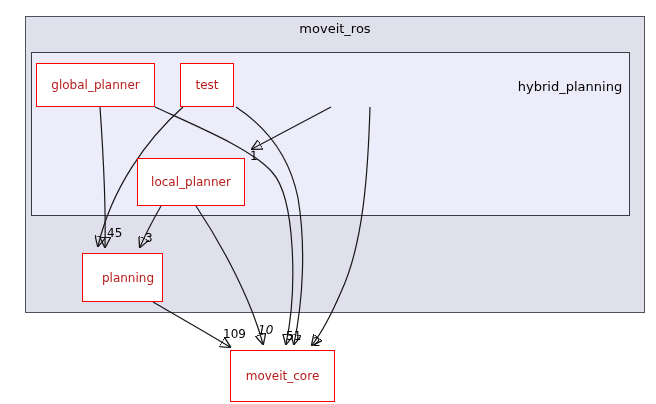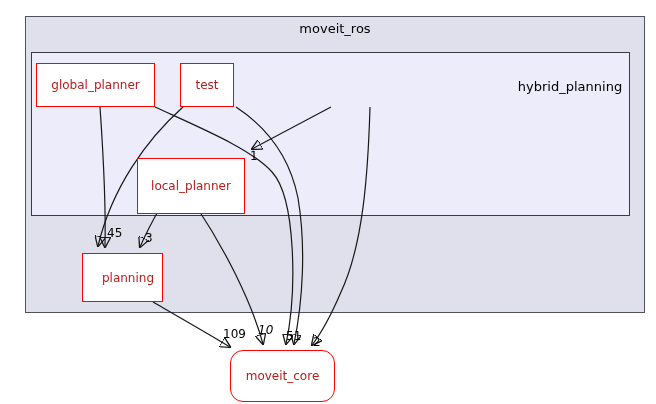--- a/index.html
+++ b/index.html
@@ -30,23 +30,23 @@
   .node {
     position: absolute; box-sizing: border-box;
     background: #ffffff; border: 1.4px solid #ff0000;
     display: flex; align-items: center; justify-content: center;
     font-size: 12px; color: #b91c1c; white-space: nowrap;
     cursor: pointer;
   }
   .node-global_planner { left: 36px;  top: 63px;  width: 119px; height: 44px; }
   .node-test           { left: 180px; top: 63px;  width: 54px;  height: 44px; }
   .node-hpm            { left: 277px; top: 63px;  width: 191px; height: 44px; }
-  .node-local_planner  { left: 137px; top: 158px; width: 108px; height: 56px; text-align: center; }
+  .node-local_planner  { left: 137px; top: 158px; width: 108px; height: 48px; text-align: center; }
   .node-planning       { left: 82px;  top: 253px; width: 81px;  height: 49px; padding-left: 11px; }
-  .node-moveit_core    { left: 230px; top: 350px; width: 105px; height: 52px; border-radius: 13px; }
+  .node-moveit_core    { left: 230px; top: 350px; width: 105px; height: 52px; }
   .edge-label {
     position: absolute; font-size: 12px; color: #000;
     white-space: nowrap; line-height: 1;
   }
   .el-31  { left: 107px; top: 227px; }
   .el-3   { left: 145px; top: 232px; }
   .el-1   { left: 250px; top: 150px; }
   .el-109 { left: 223px; top: 328px; }
   .el-10  { left: 258px; top: 324px; font-style: italic; }
   .el-42  { left: 286px; top: 330px; }

